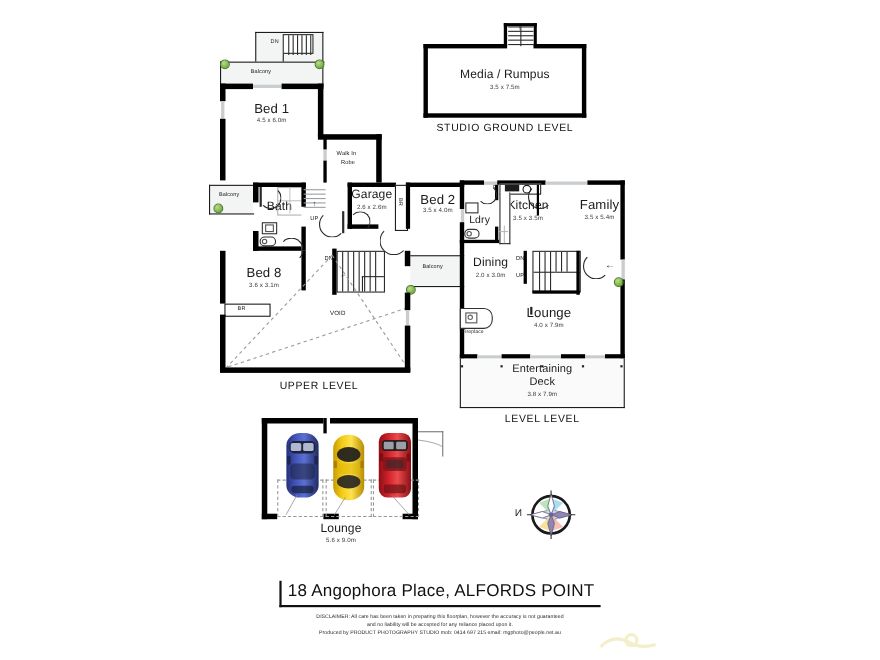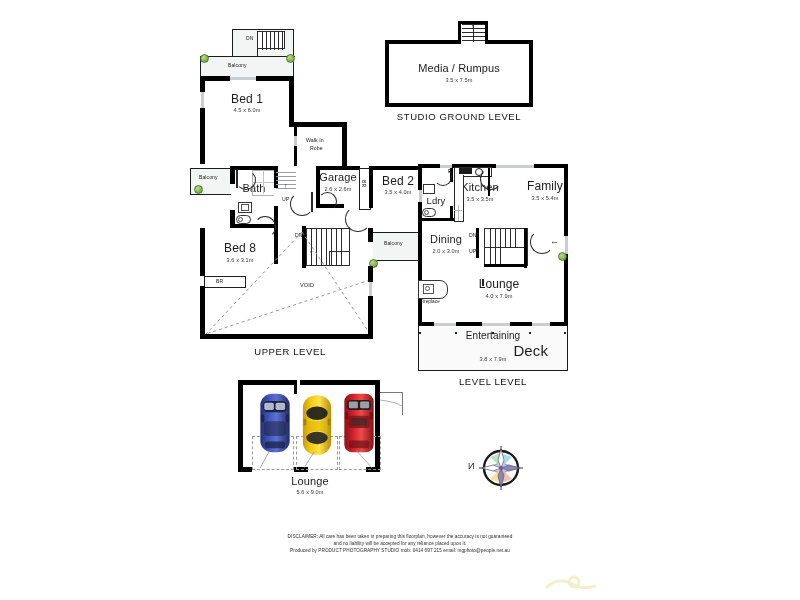--- a/index.html
+++ b/index.html
@@ -434,21 +434,21 @@
     <div class="lightfill" style="left:0px; top:166px; width:150px; height:44px; background:#fafafa;"></div>
     <div class="thinwall" style="left:0px; top:166px; width:1px; height:45px;"></div>
     <div class="thinwall" style="left:149px; top:166px; width:1px; height:45px;"></div>
     <div class="thinwall" style="left:0px; top:210px; width:150px; height:1px;"></div>
     <div class="abs" style="left:1px; top:172px; width:2px; height:2px; background:#222;"></div>
     <div class="abs" style="left:37px; top:172px; width:2px; height:2px; background:#222;"></div>
     <div class="abs" style="left:74px; top:172px; width:2px; height:2px; background:#222;"></div>
     <div class="abs" style="left:111px; top:172px; width:2px; height:2px; background:#222;"></div>
     <div class="abs" style="left:146px; top:172px; width:2px; height:2px; background:#222;"></div>
     <div class="label rname" style="left:20px; top:171px; width:110px; font-size:10px;">Entertaining</div>
-    <div class="label rname" style="left:20px; top:183px; width:110px; font-size:15px;text-align:right;">Deck</div>
+    <div class="label rname" style="left:20px; top:183px; width:110px; font-size:10px;">Deck</div>
     <div class="label rdim" style="left:20px; top:197px; width:110px;">3.8 x 7.9m</div>
 
     <div class="levelcaption" style="left:-5px; top:216px; width:160px;">LEVEL LEVEL</div>
   </div>
 
   <div class="abs" style="left:238px; top:380px; width:168px; height:120px;">
 
     <div class="room-fill" style="left:4px; top:4px; width:134px; height:88px;"></div>
     <div class="wall" style="left:0px; top:0px; width:56px; height:5px;"></div>
     <div class="wall" style="left:62px; top:0px; width:80px; height:5px;"></div>
@@ -548,20 +548,21 @@
       <circle cx="33" cy="28" r="2.2" fill="#6d6494"></circle>
       <line x1="33" y1="6" x2="33" y2="10" stroke="#333" stroke-width="1"></line>
       <line x1="33" y1="46" x2="33" y2="50" stroke="#333" stroke-width="1"></line>
       <line x1="11" y1="28" x2="15" y2="28" stroke="#333" stroke-width="1"></line>
       <line x1="51" y1="28" x2="55" y2="28" stroke="#333" stroke-width="1"></line>
     </svg>
     <div class="tiny" style="left:0px; top:21px; font-size:9px; transform:scaleX(-1); color:#1a1a1a;">N</div>
   </div>
 
   <div id="title-block" style="left:0px; top:528px; width:800px;">
+    <div id="title-text">18 Angophora Place, ALFORDS POINT</div>
     <div style="margin-top:5px;">
       <div class="disclaimer-line">DISCLAIMER: All care has been taken in preparing this floorplan, however the accuracy is not guaranteed</div>
       <div class="disclaimer-line">and no liability will be accepted for any reliance placed upon it.</div>
       <div class="disclaimer-line">Produced by PRODUCT PHOTOGRAPHY STUDIO mob: 0414 697 215 email: mgphoto@people.net.au</div>
     </div>
   </div>
 
   <svg class="abs" style="left:540px; top:572px;" width="60" height="26" viewBox="0 0 60 26">
     <path d="M6,16 q12,-12 26,-4 q10,6 24,2" stroke="#f3efca" stroke-width="3" fill="none"></path>
     <circle cx="34" cy="10" r="5" fill="none" stroke="#f3efca" stroke-width="3"></circle>

